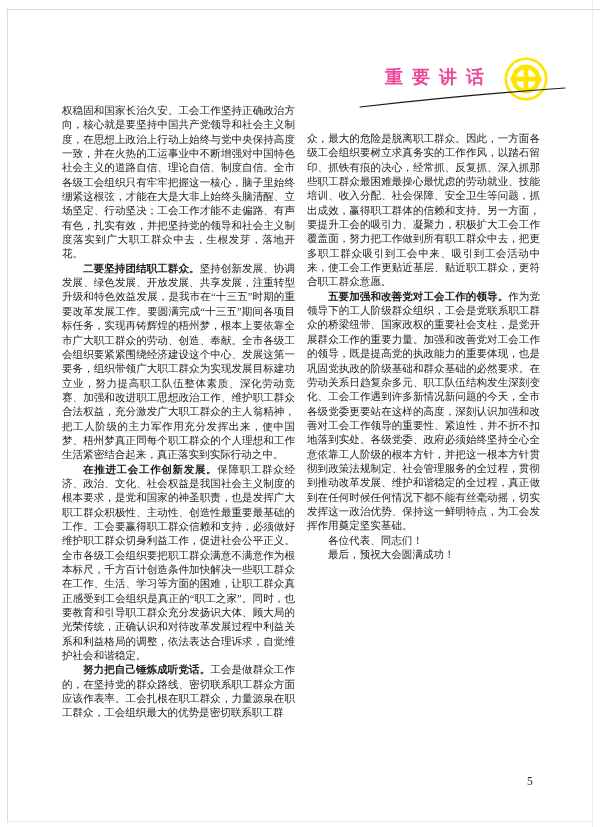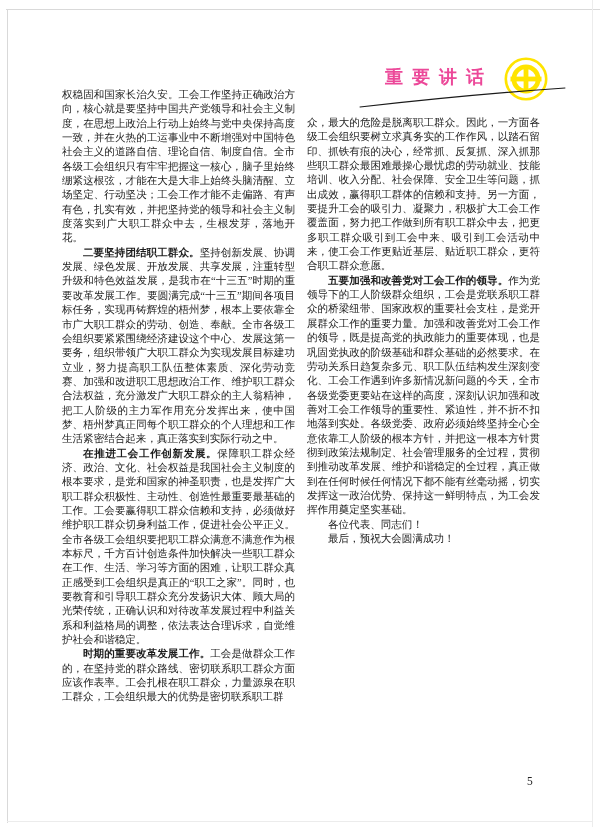--- a/index.html
+++ b/index.html
@@ -23,21 +23,21 @@
   .header-title{
     position:absolute;left:0;top:8px;
     font-size:18px;font-weight:bold;letter-spacing:9px;
     color:#ec4899;white-space:nowrap;
   }
   .logo{position:absolute;left:119px;top:0;width:44px;height:44px;}
   .swoosh{position:absolute;left:358px;top:85px;width:210px;height:26px;}
 
   
   .col{
-    position:absolute;top:88px;width:233px;
+    position:absolute;top:104px;width:233px;
     font-size:10.55px;line-height:14.35px;
     text-align:justify;
   }
   .col-left{left:62px;}
   .col-right{left:307px;margin-top:28px;}
   .col p{margin:0;padding:0;}
   .col p.indent{text-indent:21px;}
   .lead{font-weight:bold;}
 
   .page-number{
@@ -67,21 +67,21 @@
 </svg>
 
 <div class="col col-left">
 
     <p><span>权稳固和国家长治久安。工会工作坚持正确政治方向，核心就是要坚持中国共产党领导和社会主义制度，在思想上政治上行动上始终与党中央保持高度一致，并在火热的工运事业中不断增强对中国特色社会主义的道路自信、理论自信、制度自信。全市各级工会组织只有牢牢把握这一核心，脑子里始终绷紧这根弦，才能在大是大非上始终头脑清醒、立场坚定、行动坚决；工会工作才能不走偏路、有声有色，扎实有效，并把坚持党的领导和社会主义制度落实到广大职工群众中去，生根发芽，落地开花。</span></p>
 
     <p class="indent"><span class="lead">二要坚持团结职工群众。</span><span>坚持创新发展、协调发展、绿色发展、开放发展、共享发展，注重转型升级和特色效益发展，是我市在“十三五”时期的重要改革发展工作。要圆满完成“十三五”期间各项目标任务，实现再铸辉煌的梧州梦，根本上要依靠全市广大职工群众的劳动、创造、奉献。全市各级工会组织要紧紧围绕经济建设这个中心、发展这第一要务，组织带领广大职工群众为实现发展目标建功立业，努力提高职工队伍整体素质、深化劳动竞赛、加强和改进职工思想政治工作、维护职工群众合法权益，充分激发广大职工群众的主人翁精神，把工人阶级的主力军作用充分发挥出来，使中国梦、梧州梦真正同每个职工群众的个人理想和工作生活紧密结合起来，真正落实到实际行动之中。</span></p>
 
     <p class="indent"><span class="lead">在推进工会工作创新发展。</span><span>保障职工群众经济、政治、文化、社会权益是我国社会主义制度的根本要求，是党和国家的神圣职责，也是发挥广大职工群众积极性、主动性、创造性最重要最基础的工作。工会要赢得职工群众信赖和支持，必须做好维护职工群众切身利益工作，促进社会公平正义。全市各级工会组织要把职工群众满意不满意作为根本标尺，千方百计创造条件加快解决一些职工群众在工作、生活、学习等方面的困难，让职工群众真正感受到工会组织是真正的“职工之家”。同时，也要教育和引导职工群众充分发扬识大体、顾大局的光荣传统，正确认识和对待改革发展过程中利益关系和利益格局的调整，依法表达合理诉求，自觉维护社会和谐稳定。</span></p>
 
-    <p class="indent"><span class="lead">时期的重要改革发展工作。</span><span>工会是做群众工作的，在坚持党的群众路线、密切联系职工群众方面应该作表率。工会扎根在职工群众，力量源泉在职工群众，工会组织最大的优势是密切联系职工群</span></p>
+    <p class="indent"><span class="lead">努力把自己锤炼成听党话。</span><span>工会是做群众工作的，在坚持党的群众路线、密切联系职工群众方面应该作表率。工会扎根在职工群众，力量源泉在职工群众，工会组织最大的优势是密切联系职工群</span></p>
   </div>
 
 <div class="col col-right">
 
     <p><span>众，最大的危险是脱离职工群众。因此，一方面各级工会组织要树立求真务实的工作作风，以踏石留印、抓铁有痕的决心，经常抓、反复抓、深入抓那些职工群众最困难最操心最忧虑的劳动就业、技能培训、收入分配、社会保障、安全卫生等问题，抓出成效，赢得职工群体的信赖和支持。另一方面，要提升工会的吸引力、凝聚力，积极扩大工会工作覆盖面，努力把工作做到所有职工群众中去，把更多职工群众吸引到工会中来、吸引到工会活动中来，使工会工作更贴近基层、贴近职工群众，更符合职工群众意愿。</span></p>
 
     <p class="indent"><span class="lead">五要加强和改善党对工会工作的领导。</span><span>作为党领导下的工人阶级群众组织，工会是党联系职工群众的桥梁纽带、国家政权的重要社会支柱，是党开展群众工作的重要力量。加强和改善党对工会工作的领导，既是提高党的执政能力的重要体现，也是巩固党执政的阶级基础和群众基础的必然要求。在劳动关系日趋复杂多元、职工队伍结构发生深刻变化、工会工作遇到许多新情况新问题的今天，全市各级党委更要站在这样的高度，深刻认识加强和改善对工会工作领导的重要性、紧迫性，并不折不扣地落到实处。各级党委、政府必须始终坚持全心全意依靠工人阶级的根本方针，并把这一根本方针贯彻到政策法规制定、社会管理服务的全过程，贯彻到推动改革发展、维护和谐稳定的全过程，真正做到在任何时候任何情况下都不能有丝毫动摇，切实发挥这一政治优势、保持这一鲜明特点，为工会发挥作用奠定坚实基础。</span></p>
 
 
     <p class="indent"><span>各位代表、同志们！</span></p>

